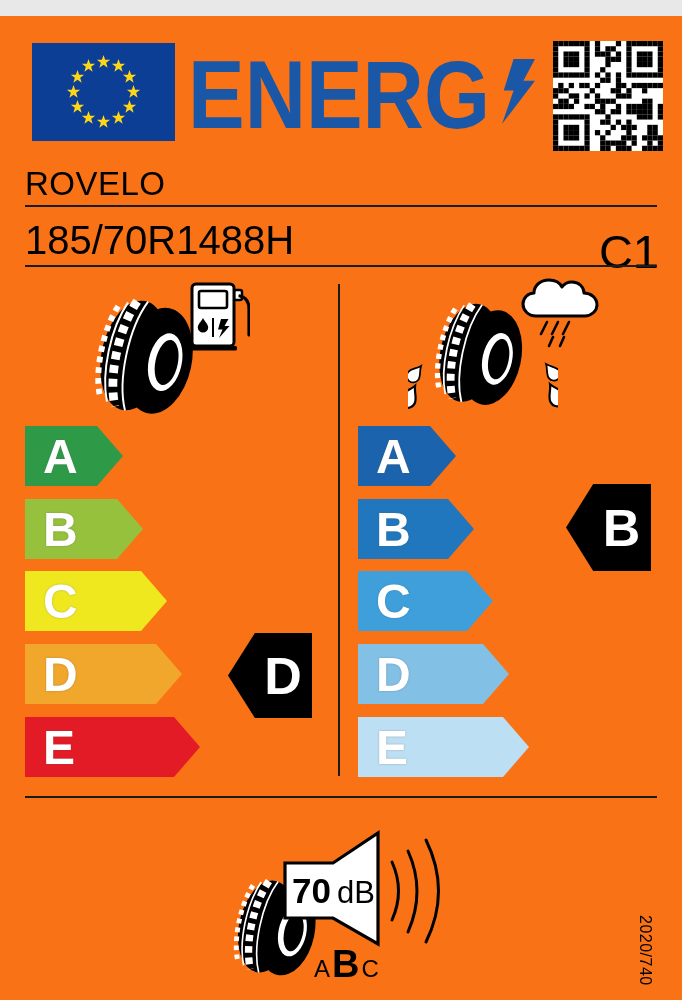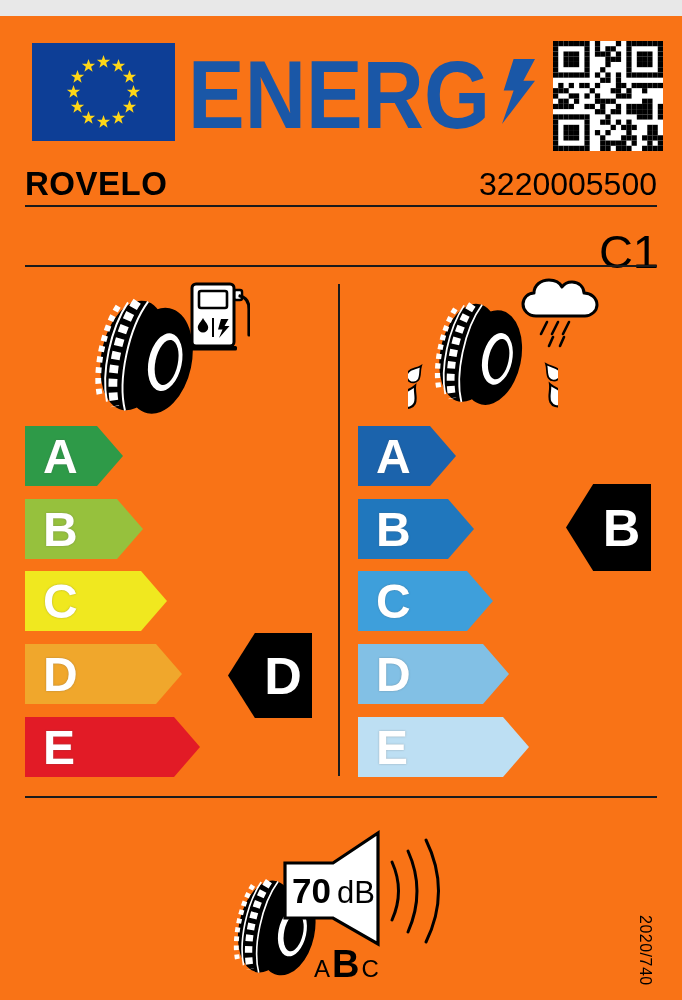--- a/index.html
+++ b/index.html
@@ -4,21 +4,21 @@
 <style>
   html,body{margin:0;padding:0;background:#e8e8e8;}
   .page{
     position:relative;width:682px;height:1000px;background:#f97316;
     font-family:"Liberation Sans",sans-serif;color:#000;overflow:hidden;
     margin:16px auto;
   }
   .abs{position:absolute;}
   .rule{position:absolute;left:25px;width:632px;height:2px;background:#1b1b1b;}
   .vdiv{position:absolute;left:338px;top:268px;width:2px;height:492px;background:#1b1b1b;}
-  .brand{position:absolute;left:25px;top:149px;font-size:33px;font-weight:bold;letter-spacing:.5px;}
+  .brand{position:absolute;left:25px;top:149px;font-size:33px;font-weight:normal;letter-spacing:.5px;}
   .prodid{position:absolute;right:25px;top:150px;font-size:32px;}
   .tyresize{position:absolute;left:25px;top:202px;font-size:40px;}
   .tyreclass{position:absolute;right:23px;top:208px;font-size:47px;}
   .grade-arrow{
     position:absolute;height:60px;display:flex;align-items:center;
     padding-left:18px;box-sizing:border-box;
     clip-path:polygon(0 0,calc(100% - 26px) 0,100% 50%,calc(100% - 26px) 100%,0 100%);
     font-size:48px;font-weight:bold;color:#fff;
     text-shadow:0 0 2px rgba(90,90,90,.45);
   }
@@ -309,23 +309,23 @@
       <rect x="62.86" y="104.76" width="5.24" height="5.24" fill="#000"></rect>
       <rect x="68.10" y="104.76" width="5.24" height="5.24" fill="#000"></rect>
       <rect x="73.33" y="104.76" width="5.24" height="5.24" fill="#000"></rect>
       <rect x="89.05" y="104.76" width="5.24" height="5.24" fill="#000"></rect>
       <rect x="94.29" y="104.76" width="5.24" height="5.24" fill="#000"></rect>
       <rect x="99.52" y="104.76" width="5.24" height="5.24" fill="#000"></rect>
       <rect x="104.76" y="104.76" width="5.24" height="5.24" fill="#000"></rect>
     </svg>
 
   <div class="brand">ROVELO</div>
-  <div class="prodid">3220005500</div>
   <div class="rule" style="top:189px"></div>
 
+  <div class="tyresize">185/70R1488H</div>
   <div class="tyreclass">C1</div>
   <div class="rule" style="top:249px"></div>
 
   <div class="vdiv"></div>
 
   <svg class="abs" style="left:93px;top:282px" width="110" height="122" viewBox="0 0 110 125">
     <use href="#tire"></use>
   </svg>
   <svg class="abs" style="left:190px;top:266px" width="60" height="76" viewBox="0 0 60 76">
     <rect x="44" y="8" width="8" height="10" rx="2" fill="#fff" stroke="#000" stroke-width="2.5"></rect>

